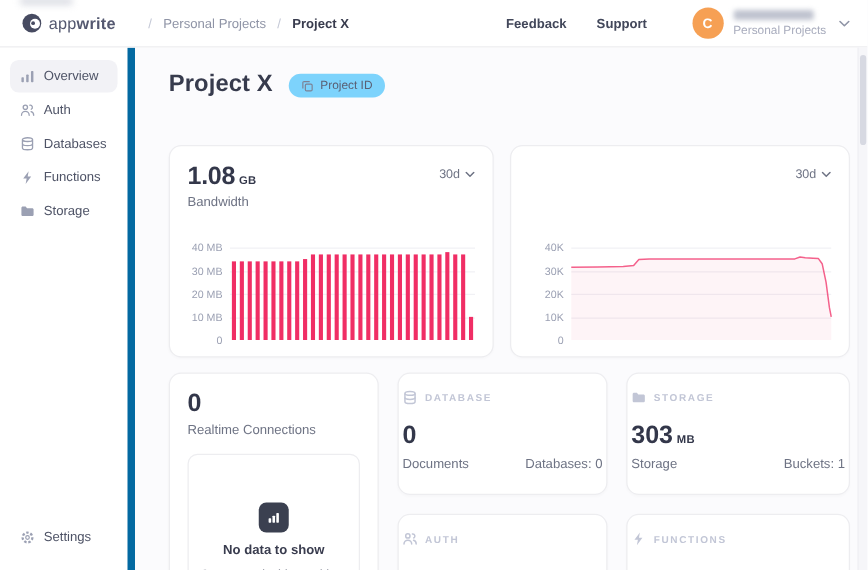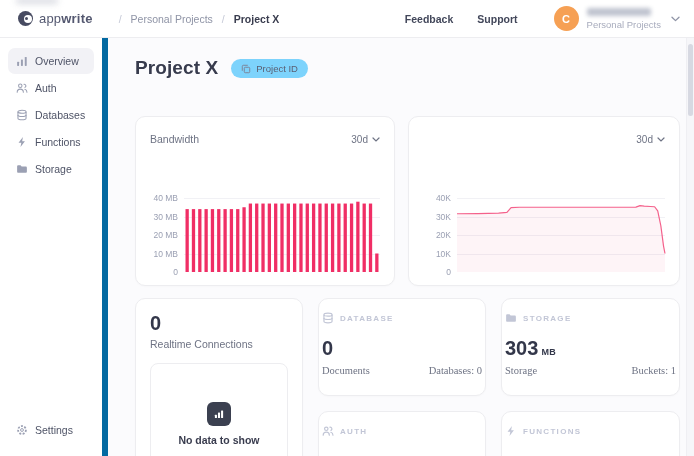--- a/index.html
+++ b/index.html
@@ -77,21 +77,21 @@
   .gridline { position:absolute; left:0; right:0; height:1px; background:#F1F1F5; }
   .plot-svg { position:absolute; inset:0; width:100%; height:100%; overflow:visible; }
 
   .row2 { display:grid; grid-template-columns:168px 168px 1fr; grid-template-rows:98px 120px; gap:15px; }
   .stat-card { padding:13px 3px; display:flex; flex-direction:column; }
   .eyebrow { display:flex; align-items:center; gap:6px; color:#C2C6D6; font-size:8px;
     font-weight:700; letter-spacing:1.3px; }
   .eyebrow .icon { display:flex; }
   .stat-value { font-size:20px; font-weight:700; margin-top:13px; color:#33374A; }
   .stat-value .unit { font-size:9px; margin-left:3px; letter-spacing:.3px; }
-  .stat-row { display:flex; justify-content:space-between; font-size:10.5px; color:#6E7384; margin-top:5px;font-family:Liberation Serif, serif; }
+  .stat-row { display:flex; justify-content:space-between; font-size:10.5px; color:#6E7384; margin-top:5px; }
 
   .realtime-card { grid-row:1 / 3; padding:13px 14px; display:flex; flex-direction:column; }
   .rt-value { font-size:20px; font-weight:700; color:#33374A; }
   .rt-label { font-size:10.5px; color:#6E7384; margin-top:3px; }
   .empty-box { margin-top:13px; border:1px solid #EDEDF0; border-radius:8px; height:152px;
     display:flex; flex-direction:column; align-items:center; padding:38px 8px 10px; gap:8px; }
   .empty-icon { width:24px; height:24px; border-radius:6px; background:#3B4050;
     display:flex; align-items:center; justify-content:center; }
   .empty-title { font-size:10.5px; font-weight:700; color:#393C4E; }
   .empty-link { font-size:10.5px; color:#4E5366; text-decoration:underline; cursor:pointer; }
@@ -206,20 +206,21 @@
             </svg>
         </span>
         <span>Project ID</span>
       </div>
     </div>
 
     <div class="row1">
       <div class="card chart-card">
         <div class="card-top">
           <div>
+            <div class="metric"><span>1.08</span><span class="unit">GB</span></div>
             <div class="metric-label">Bandwidth</div>
           </div>
           <div class="range">
             <span>30d</span>
             <svg width="8" height="5" viewBox="0 0 8 5">
                 <path d="M1 1l3 3 3-3" stroke="currentColor" stroke-width="1.2" fill="none" stroke-linecap="round"></path>
               </svg>
           </div>
         </div>
         <div class="chart">

